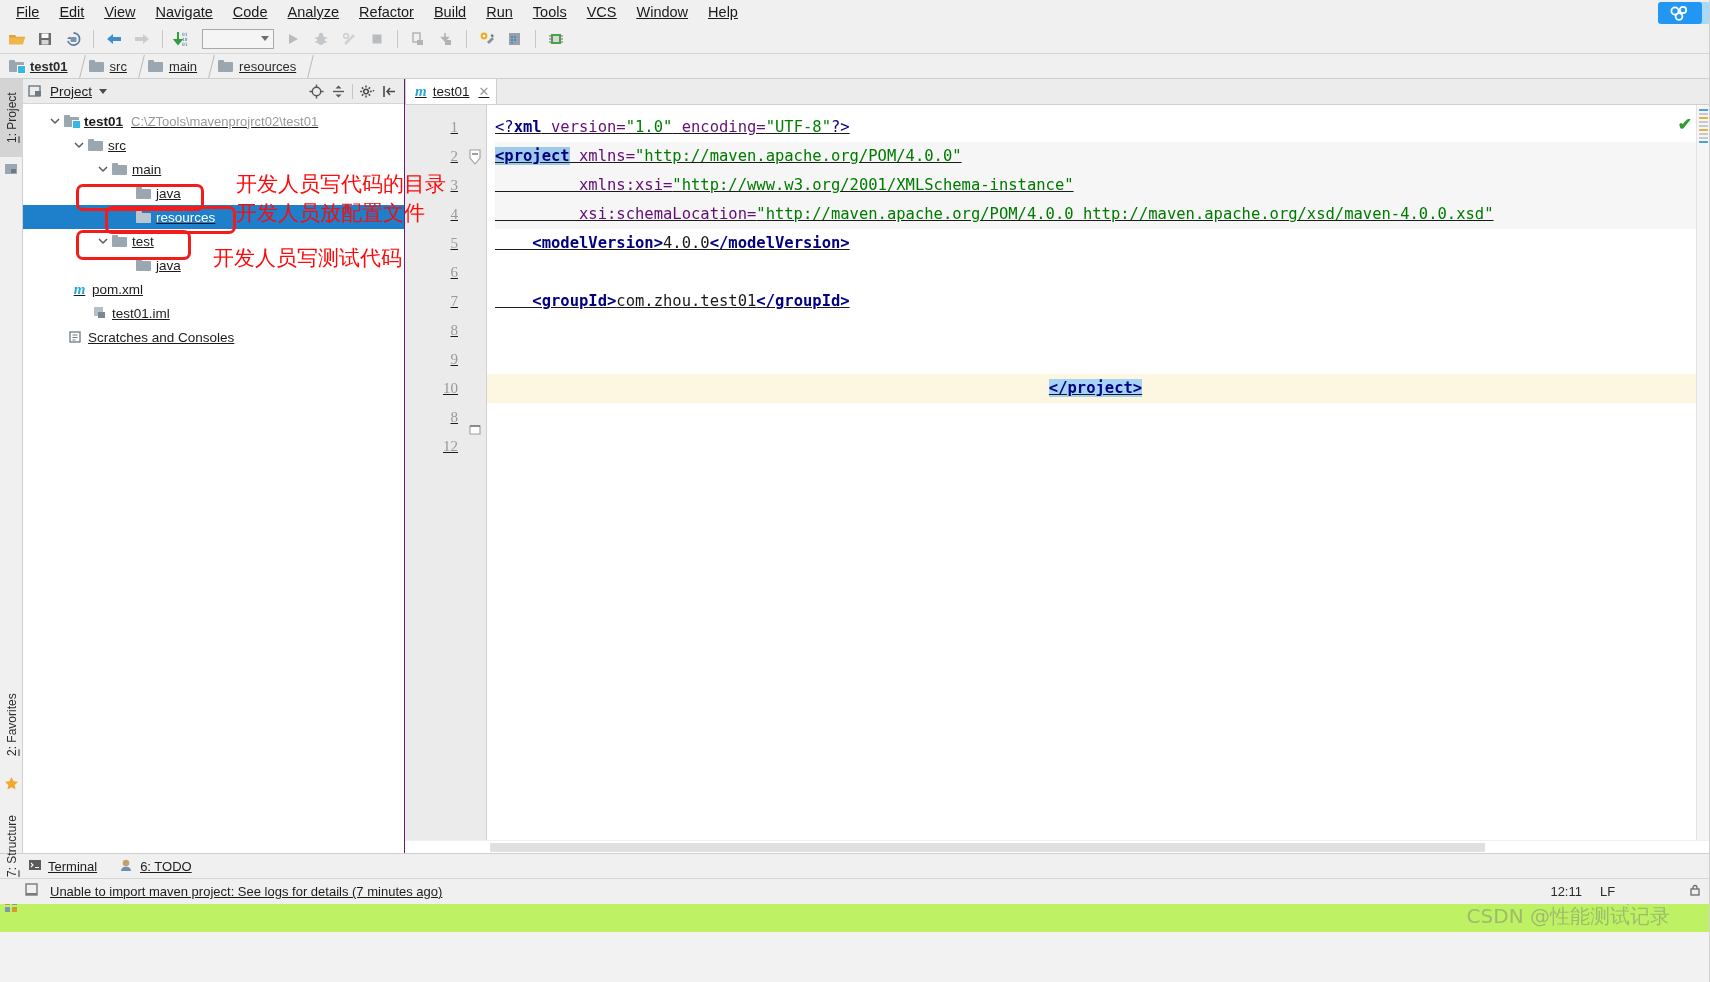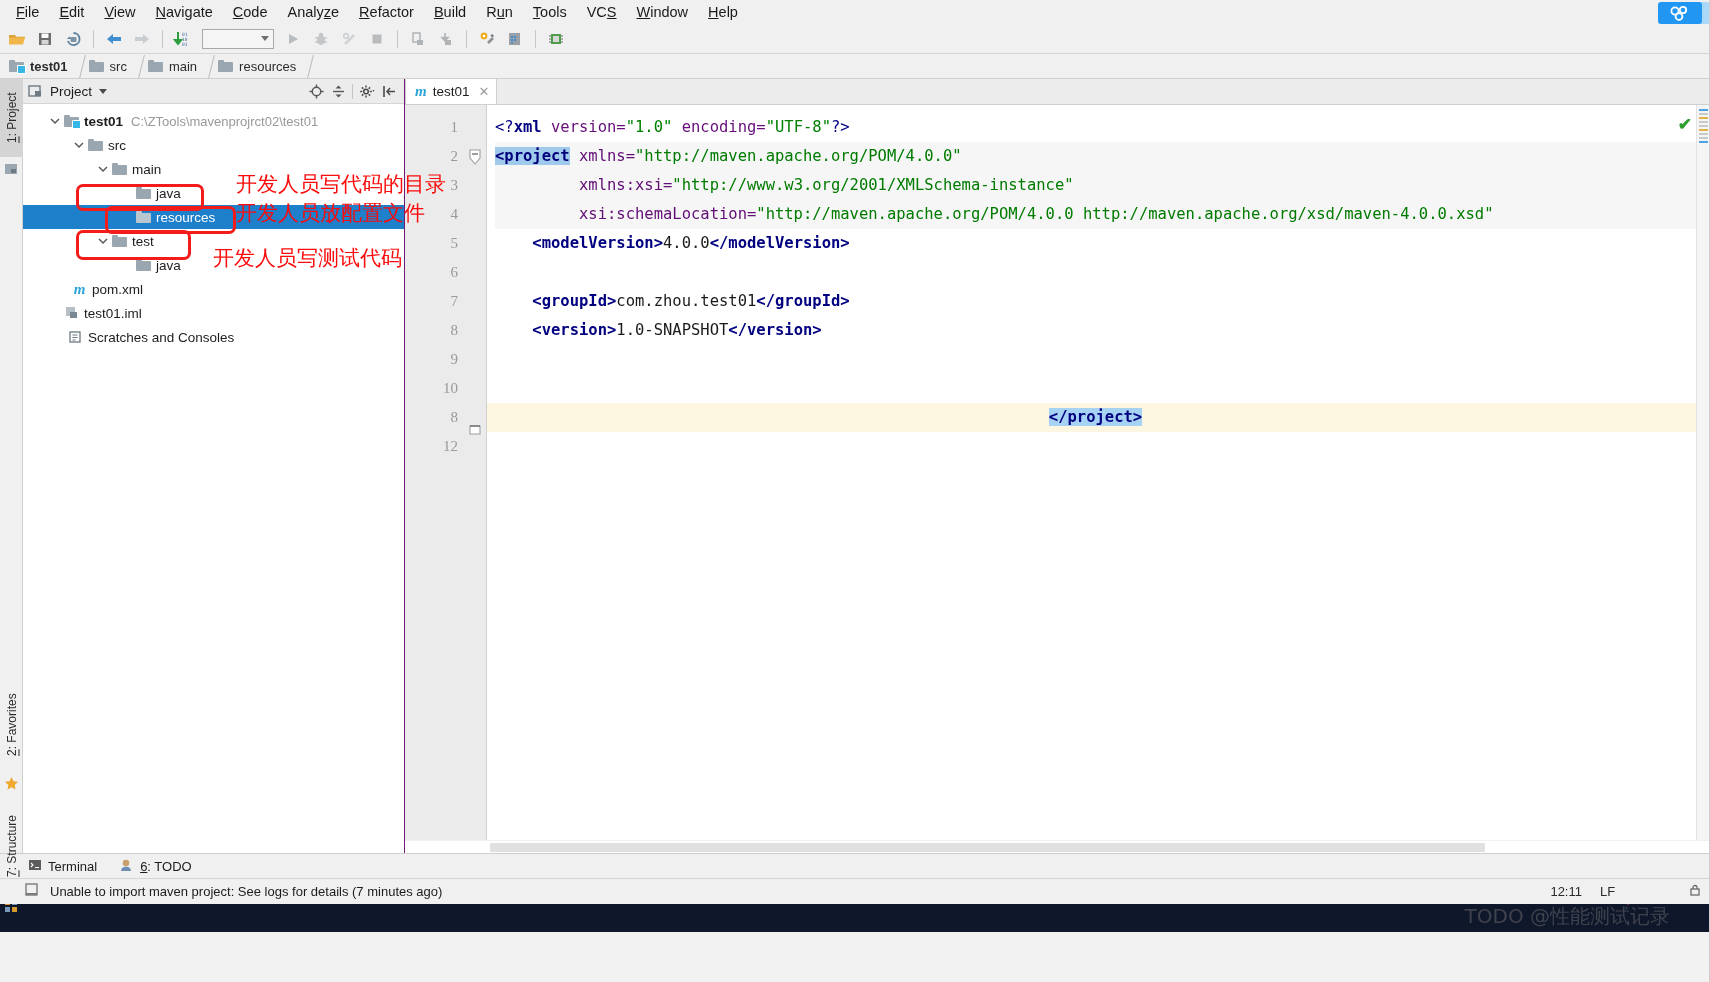--- a/index.html
+++ b/index.html
@@ -6,21 +6,21 @@
   html, body {
     margin: 0; padding: 0;
     width: 1710px; height: 982px;
     overflow: hidden;
     background: #f2f2f2;
     font-family: "Liberation Sans", sans-serif;
     font-size: 13px;
     color: #1c1c1c;
     -webkit-font-smoothing: antialiased;
   }
-  .app { position: relative; width: 1710px; height: 932px; background: #0f172a; }
+  .app { position: relative; width: 1710px; height: 932px; background: #bef264; text-decoration: underline; }
 
   
   .menubar {
     height: 24px; background: #f0f0f0;
     display: flex; align-items: center;
     padding-left: 6px; gap: 0px;
     position: relative;
   }
   .menu-item {
     padding: 2px 10px; font-size: 14.5px; color: #1a1a1a;
@@ -589,21 +589,21 @@
           <span class="tlabel">java</span>
         </div>
 
         <div class="tnode" style="padding-left:48px;">
           <span class="ticon">
             <span style="color:#2aa3d6;font-style:italic;font-weight:bold;font-size:15px;font-family:'Liberation Serif',serif;">m</span>
           </span>
           <span class="tlabel">pom.xml</span>
         </div>
 
-        <div class="tnode" style="padding-left:40px;">
+        <div class="tnode" style="padding-left:68px;">
           <span class="ticon">
             <svg width="14" height="14" viewBox="0 0 14 14">
                 <rect x="1" y="1" width="9" height="9" fill="#b5bfc6"></rect>
                 <rect x="5" y="6" width="7" height="6" fill="#7a8893"></rect>
               </svg>
           </span>
           <span class="tlabel">test01.iml</span>
         </div>
 
 
@@ -657,21 +657,20 @@
         </div>
 
         <div class="code">
           <div class="cline"><span class="punct">&lt;?</span><span class="tag">xml</span><span class="attr"> version=</span><span class="str">"1.0"</span><span class="attr"> encoding=</span><span class="str">"UTF-8"</span><span class="punct">?&gt;</span></div>
           <div class="cline"><span class="tag sel-blue">&lt;project</span><span class="attr"> xmlns=</span><span class="str">"http://maven.apache.org/POM/4.0.0"</span></div>
           <div class="cline"><span class="attr">         xmlns:xsi=</span><span class="str">"http://www.w3.org/2001/XMLSchema-instance"</span></div>
           <div class="cline"><span class="attr">         xsi:schemaLocation=</span><span class="str">"http://maven.apache.org/POM/4.0.0 http://maven.apache.org/xsd/maven-4.0.0.xsd"</span></div>
           <div class="cline"><span class="tag">    &lt;modelVersion&gt;</span><span class="txt">4.0.0</span><span class="tag">&lt;/modelVersion&gt;</span></div>
           <div class="cline"></div>
           <div class="cline"><span class="tag">    &lt;groupId&gt;</span><span class="txt">com.zhou.test01</span><span class="tag">&lt;/groupId&gt;</span></div>
-          <div class="cline"><span class="tag">    &lt;version&gt;</span><span class="txt">1.0-SNAPSHOT</span><span class="tag">&lt;/version&gt;</span></div>
           <div class="cline"></div>
           <div class="cline"></div>
           <div class="cline hl"><span class="tag sel-blue">&lt;/project&gt;</span></div>
 
           <div style="position:absolute;left:8px;top:37px;width:1430px;height:87px;background:rgba(0,0,0,0.035);pointer-events:none;"></div>
         </div>
 
         <div class="check-ok">✔</div>
 
         <div class="stripe">
@@ -742,16 +741,16 @@
   </div>
 
   <div class="anno-box" style="left:76px; top:184px; width:128px; height:27px;"></div>
   <div class="anno-box" style="left:105px; top:206px; width:131px; height:28px;"></div>
   <div class="anno-box" style="left:76px; top:230px; width:115px; height:30px;"></div>
 
   <div class="anno-text" style="left:236px; top:174px;">开发人员写代码的目录</div>
   <div class="anno-text" style="left:236px; top:203px;">开发人员放配置文件</div>
   <div class="anno-text" style="left:213px; top:248px;">开发人员写测试代码</div>
 
-  <div class="watermark">TODO @性能测试记录</div>
+  <div class="watermark">CSDN @性能测试记录</div>
 
   <div class="screen-edge-r"></div>
 </div>
 
 </body></html>

